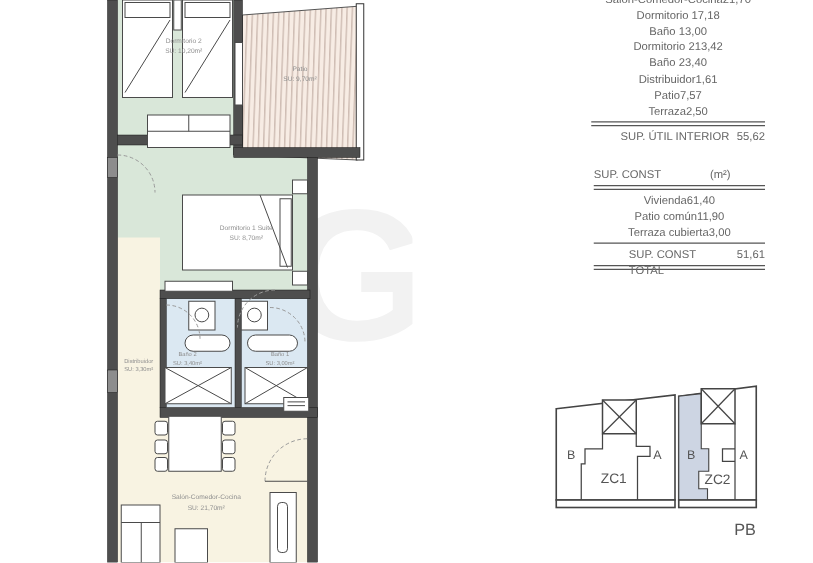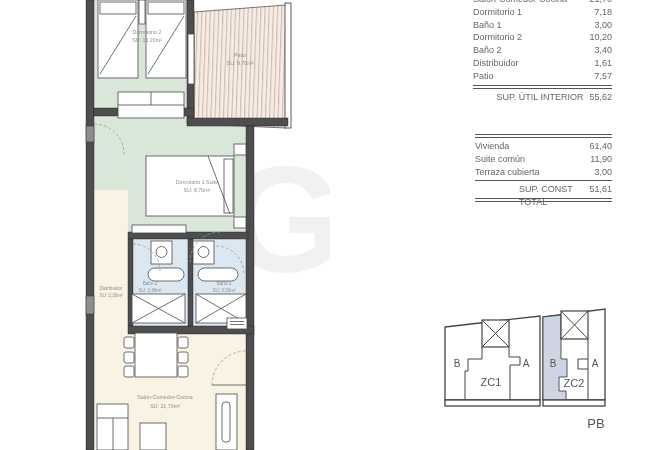--- a/index.html
+++ b/index.html
@@ -17,21 +17,21 @@
   .hollow-wall{fill:#ffffff;stroke:#333;stroke-width:.8;}
   .furn{fill:#fff;stroke:#4a4a4a;stroke-width:.8;}
   .furnline{stroke:#4a4a4a;stroke-width:.8;fill:none;}
   .arc{fill:none;stroke:#9a9a9a;stroke-width:.8;stroke-dasharray:3 2;}
   .roomlabel{fill:#8f8f8f;font-size:5.3px;text-anchor:middle;}
   .roomlabel-sm{fill:#8f8f8f;font-size:4.6px;text-anchor:middle;}
   .watermark{fill:#000;opacity:.05;font-size:150px;font-weight:bold;text-anchor:middle;}
 
   
   .area-table{position:absolute;font-size:9px;color:#666;}
-  .area-table .row{display:flex;justify-content:space-between;height:12.8px;line-height:12.8px;}
+  .area-table .row{display:flex;justify-content:center;height:12.8px;line-height:12.8px;}
   .area-table .dbl{border-top:1px solid #555;border-bottom:1px solid #555;height:2px;margin:2px 0;}
   .area-table .single{border-top:1px solid #555;height:0;margin:2px 0;}
   .area-table .total{display:flex;justify-content:flex-end;gap:6px;height:13px;line-height:13px;}
   #util-table{left:473px;top:-7px;width:139px;}
   #const-table{left:475px;top:132px;width:137px;}
   #const-table .hdr{position:relative;height:14px;line-height:14px;}
   #const-table .hdr .unit{position:absolute;left:93px;top:0;}
 
   
   #keyplan{position:absolute;left:430px;top:297px;}
@@ -194,58 +194,66 @@
   <div class="row">
       <span>Dormitorio 1</span>
       <span>7,18</span>
     </div>
   <div class="row">
       <span>Baño 1</span>
       <span>3,00</span>
     </div>
   <div class="row">
       <span>Dormitorio 2</span>
-      <span>10,20</span>
+      <span>13,42</span>
     </div>
   <div class="row">
       <span>Baño 2</span>
       <span>3,40</span>
     </div>
   <div class="row">
       <span>Distribuidor</span>
       <span>1,61</span>
     </div>
   <div class="row">
       <span>Patio</span>
       <span>7,57</span>
+    </div>
+  <div class="row">
+      <span>Terraza</span>
+      <span>2,50</span>
     </div>
   <div class="dbl"></div>
   <div class="total">
     <span>SUP. ÚTIL INTERIOR</span>
     <span>55,62</span>
   </div>
 </div>
 
 <div id="const-table" class="area-table">
+  <div class="hdr">
+    <span>SUP. CONST</span>
+    <span class="unit">(m²)</span>
+  </div>
   <div class="dbl"></div>
   <div class="row">
       <span>Vivienda</span>
       <span>61,40</span>
     </div>
   <div class="row">
-      <span>Suite común</span>
+      <span>Patio común</span>
       <span>11,90</span>
     </div>
   <div class="row">
       <span>Terraza cubierta</span>
       <span>3,00</span>
     </div>
   <div class="single"></div>
   <div class="total" style="justify-content:space-between;">
-    <span style="margin-left:44px">SUP. CONST TOTAL</span>
+    <span style="margin-left:28px">SUP. CONST TOTAL</span>
     <span>51,61</span>
   </div>
   <div class="dbl"></div>
 </div>
 
 <svg id="keyplan" width="220" height="145" viewBox="0 0 220 145">
 
   <g>
     <polygon class="kp-outline" points="15,30 110,19 110,103 15,103"></polygon>
     <rect class="kp-outline" x="15" y="103" width="95" height="6"></rect>

